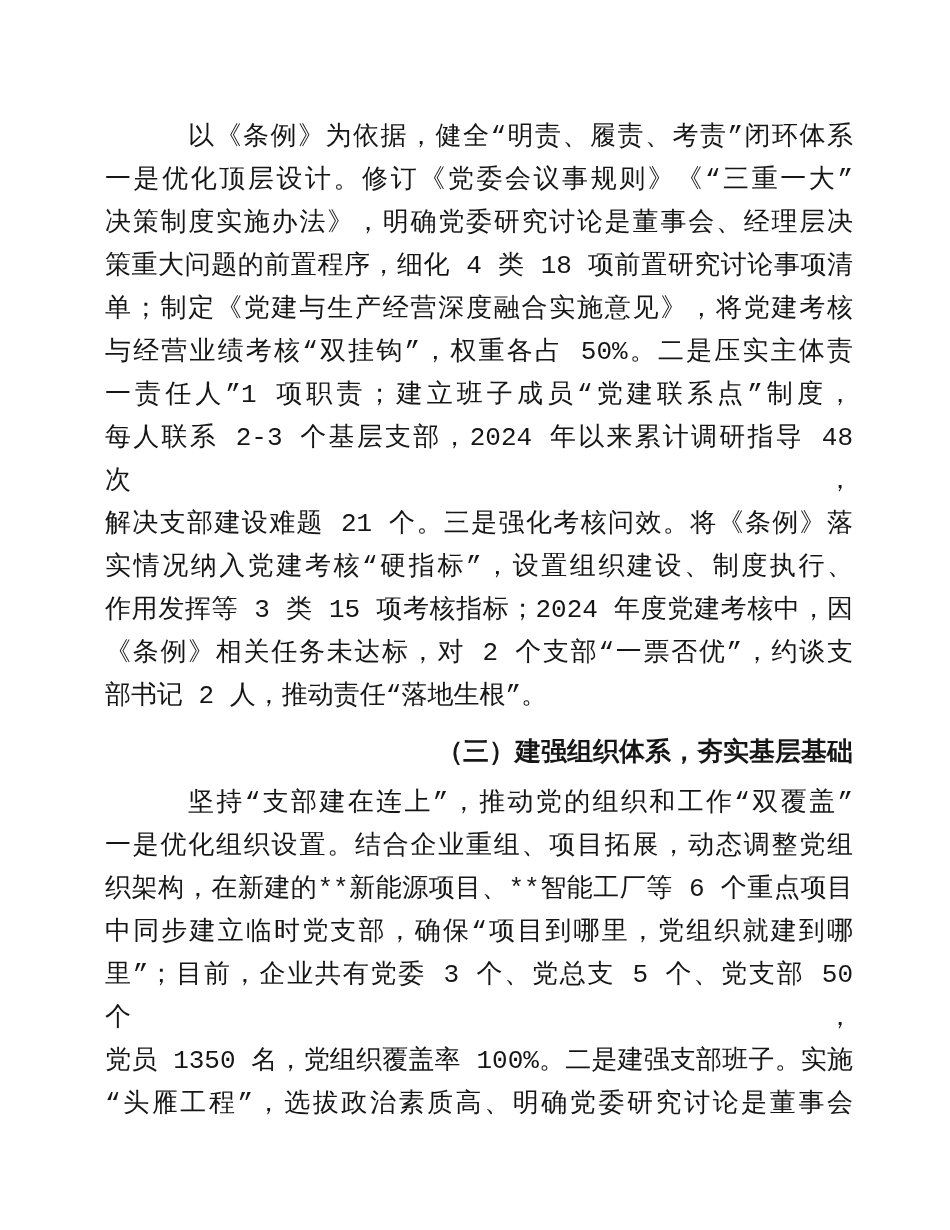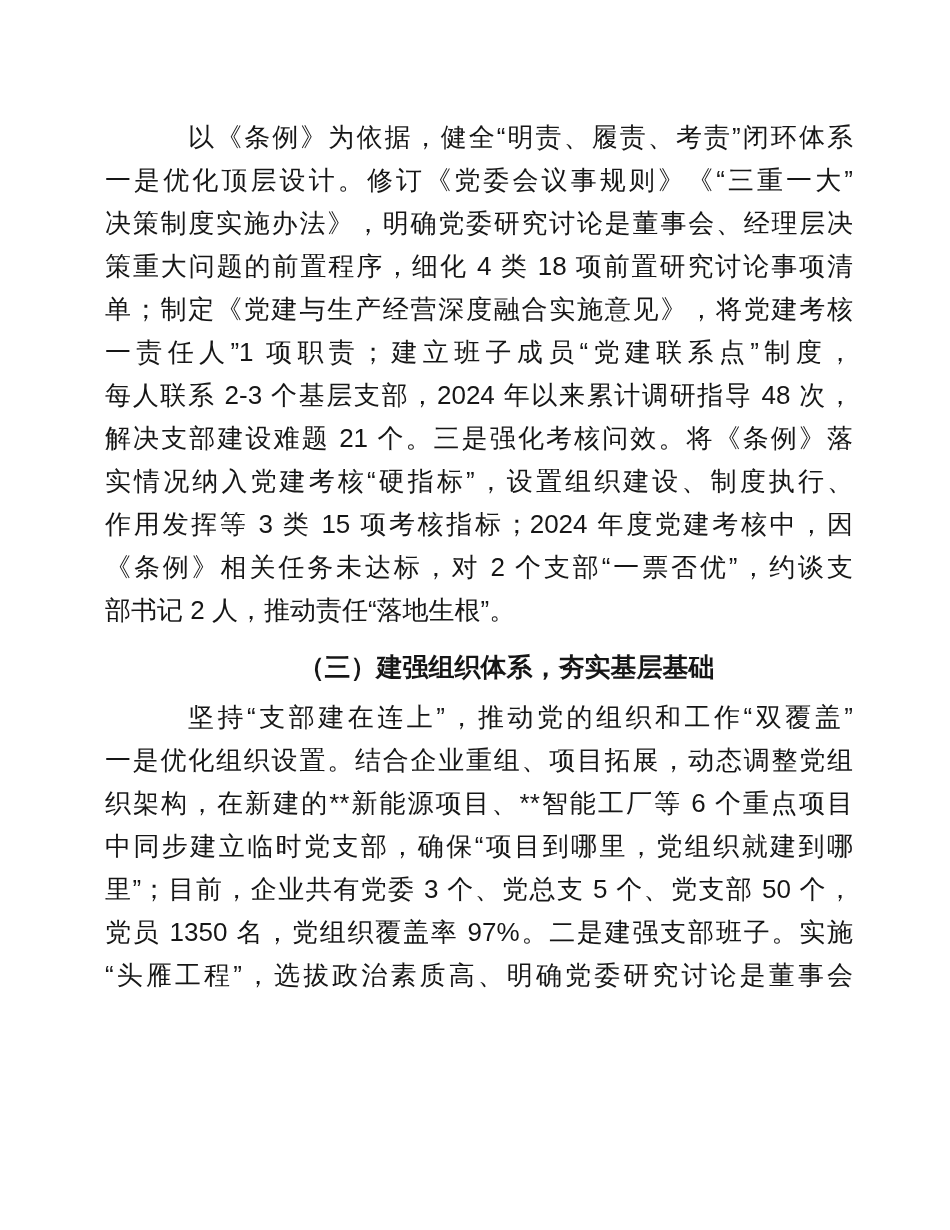--- a/index.html
+++ b/index.html
@@ -10,21 +10,21 @@
     width: 950px;
     height: 1230px;
     background: #ffffff;
     overflow: hidden;
   }
   #page {
     box-sizing: border-box;
     width: 950px;
     height: 1230px;
     padding: 116px 97px 0 105px;
-    font-family: Liberation Sans, sans-serif;
+    font-family: Liberation Mono, monospace;
     font-size: 26px;
     line-height: 43px;
     color: #161616;
   }
   .paragraph {
     margin: 0;
   }
   .line {
     text-align: justify;
     text-align-last: justify;
@@ -35,44 +35,45 @@
     text-indent: 83px;
   }
   .line.last {
     text-align-last: left;
     -moz-text-align-last: left;
   }
   .heading {
     font-weight: bold;
     text-indent: 55px;
     margin: 14px 0 7px 0;
-    text-align: center;
+    text-align: right;
   }
 </style>
 </head>
 <body>
 
 <div id="page">
     <div class="paragraph">
       <div class="line first">以《条例》为依据，健全“明责、履责、考责”闭环体系</div>
       <div class="line">一是优化顶层设计。修订《党委会议事规则》《“三重一大”</div>
       <div class="line">决策制度实施办法》，明确党委研究讨论是董事会、经理层决</div>
       <div class="line">策重大问题的前置程序，细化 4 类 18 项前置研究讨论事项清</div>
       <div class="line">单；制定《党建与生产经营深度融合实施意见》，将党建考核</div>
+      <div class="line">与经营业绩考核“双挂钩”，权重各占 50%。二是压实主体责</div>
       <div class="line">一责任人”1 项职责；建立班子成员“党建联系点”制度，</div>
       <div class="line">每人联系 2-3 个基层支部，2024 年以来累计调研指导 48 次，</div>
       <div class="line">解决支部建设难题 21 个。三是强化考核问效。将《条例》落</div>
       <div class="line">实情况纳入党建考核“硬指标”，设置组织建设、制度执行、</div>
       <div class="line">作用发挥等 3 类 15 项考核指标；2024 年度党建考核中，因</div>
       <div class="line">《条例》相关任务未达标，对 2 个支部“一票否优”，约谈支</div>
       <div class="line last">部书记 2 人，推动责任“落地生根”。</div>
     </div>
     <div class="heading">（三）建强组织体系，夯实基层基础</div>
     <div class="paragraph">
       <div class="line first">坚持“支部建在连上”，推动党的组织和工作“双覆盖”</div>
       <div class="line">一是优化组织设置。结合企业重组、项目拓展，动态调整党组</div>
       <div class="line">织架构，在新建的**新能源项目、**智能工厂等 6 个重点项目</div>
       <div class="line">中同步建立临时党支部，确保“项目到哪里，党组织就建到哪</div>
       <div class="line">里”；目前，企业共有党委 3 个、党总支 5 个、党支部 50 个，</div>
-      <div class="line">党员 1350 名，党组织覆盖率 97%。二是建强支部班子。实施</div>
+      <div class="line">党员 1350 名，党组织覆盖率 100%。二是建强支部班子。实施</div>
       <div class="line">“头雁工程”，选拔政治素质高、明确党委研究讨论是董事会</div>
     </div>
   </div>
 
 </body></html>

